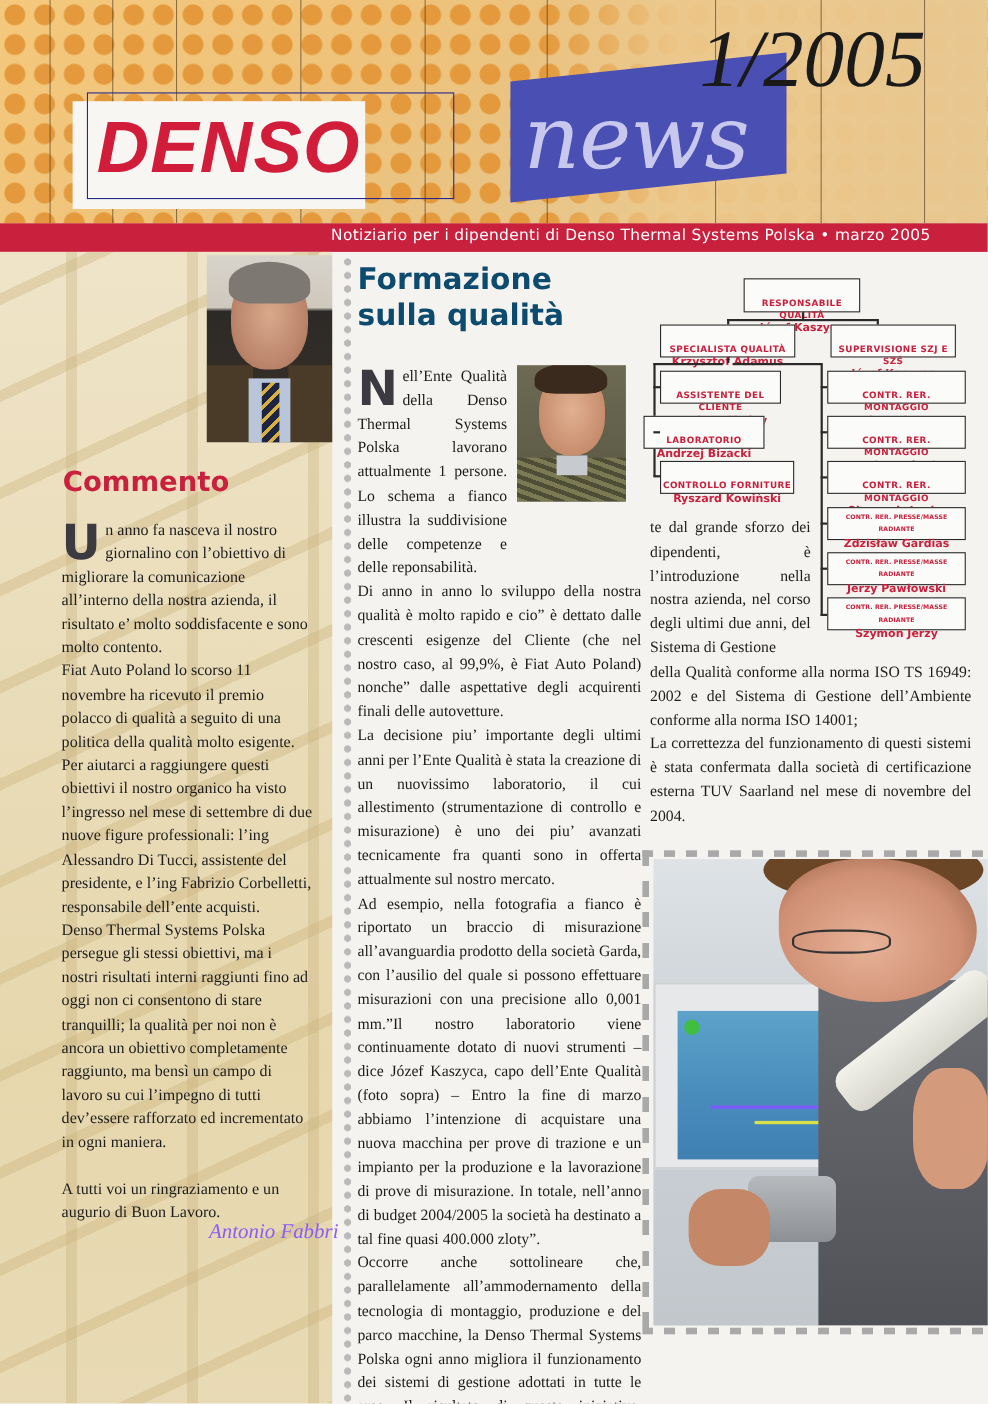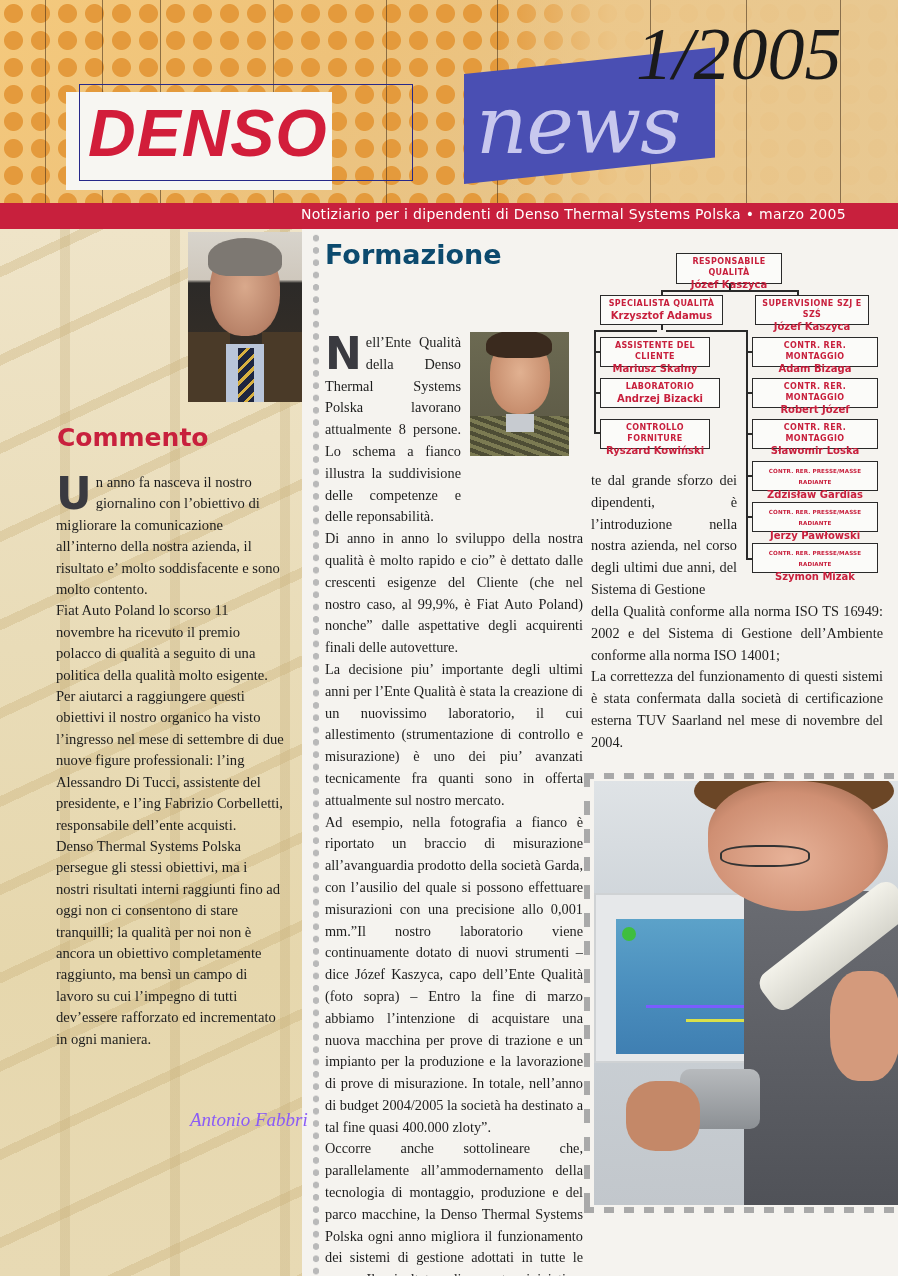--- a/index.html
+++ b/index.html
@@ -151,21 +151,21 @@
   }
   .mid-body .wrap-narrow { width: 136px; }
   .mid-body p { margin: 0; }
 
   
   .org-box {
     position: absolute; background: #fbfbf9; border: 1.5px solid #2a2a2a;
     text-align: center; color: #c8203d;
     font-family: "DejaVu Sans", sans-serif; font-weight: 700;
   }
-  .org-box .role { display: block; font-size: 8px; letter-spacing: .4px; text-transform: uppercase; line-height: 11px; margin-top: 2px; }
+  .org-box .role { display: block; font-size: 8px; letter-spacing: .4px; text-transform: uppercase; line-height: 11px; margin-top: 16px; }
   .org-box .role.small { font-size: 5.6px; letter-spacing: .1px; margin-top: 4px; }
   .org-box .person { display: block; font-size: 10px; line-height: 13px; }
   .line { position: absolute; background: #2a2a2a; }
 
   .right-text {
     position: absolute; font-size: 14.3px; line-height: 21.8px; color: #1d1d1d; text-align: justify;
   }
 
   
   .photo-frame {
@@ -261,38 +261,40 @@
   <div class="hair"></div>
 </div>
 
 <h2 class="commento-title">Commento</h2>
 <div class="commento-body">
   <p><span class="dropcap">U</span><span>n anno fa nasceva il nostro giornalino con l’obiettivo di migliorare la comunicazione all’interno della nostra azienda, il risultato e’ molto soddisfacente e sono molto contento.</span></p>
   <p>Fiat Auto Poland  lo scorso 11 novembre ha ricevuto il premio polacco di qualità a seguito di una politica della qualità molto esigente.</p>
   <p>Per aiutarci a raggiungere questi obiettivi il nostro organico ha visto l’ingresso nel mese di settembre di due nuove figure professionali: l’ing Alessandro Di Tucci, assistente del presidente, e l’ing Fabrizio Corbelletti, responsabile dell’ente acquisti.</p>
   <p>Denso Thermal Systems Polska persegue gli stessi obiettivi, ma i nostri risultati interni raggiunti fino ad oggi non ci consentono di stare tranquilli; la qualità per noi non è ancora un obiettivo completamente raggiunto, ma bensì un campo di lavoro su cui l’impegno di tutti dev’essere rafforzato ed incrementato in ogni maniera.</p>
   <div class="gap"></div>
+  <p>A tutti voi un ringraziamento e un augurio di Buon Lavoro.</p>
 </div>
 <div class="signature">Antonio Fabbri</div>
 
 <div class="dot-sep"></div>
 
 <h1 class="article-title">
   <span>Formazione</span><br>
+  <span>sulla qualità</span>
 </h1>
 
 <div class="portrait-2">
   <div class="sweater"></div>
   <div class="collar"></div>
   <div class="face"></div>
   <div class="hair"></div>
 </div>
 
 <div class="mid-body">
-  <p class="wrap-narrow"><span class="dropcap">N</span><span>ell’Ente Qualità della Denso Thermal Systems Polska lavorano attualmente 8 persone. Lo schema a fianco illustra la suddivisione delle competenze e delle reponsabilità.</span></p>
+  <p class="wrap-narrow"><span class="dropcap">N</span><span>ell’Ente Qualità della Denso Thermal Systems Polska lavorano attualmente 1 persone. Lo schema a fianco illustra la suddivisione delle competenze e delle reponsabilità.</span></p>
   <p>Di anno in anno lo sviluppo della nostra qualità è molto rapido e cio” è dettato dalle crescenti esigenze del Cliente (che nel nostro caso, al 99,9%, è Fiat Auto Poland) nonche” dalle aspettative degli acquirenti finali delle autovetture.</p>
   <p>La decisione piu’ importante degli ultimi anni per l’Ente Qualità è stata la creazione di un nuovissimo laboratorio, il cui allestimento (strumentazione di controllo e misurazione) è uno dei piu’ avanzati tecnicamente fra quanti sono in offerta attualmente sul nostro mercato.</p>
   <p>Ad esempio, nella fotografia a fianco è riportato un braccio di misurazione all’avanguardia prodotto della società Garda, con l’ausilio del quale si possono effettuare misurazioni con una precisione allo 0,001 mm.”Il nostro laboratorio viene continuamente dotato di nuovi strumenti – dice Józef Kaszyca, capo dell’Ente Qualità (foto sopra) – Entro la fine di marzo abbiamo l’intenzione di acquistare una nuova macchina per prove di trazione e un impianto per la produzione e la lavorazione di prove di misurazione. In totale, nell’anno di budget 2004/2005 la società ha destinato a tal fine quasi 400.000 zloty”.</p>
   <p>Occorre anche sottolineare che, parallelamente all’ammodernamento della tecnologia di montaggio, produzione e del parco macchine, la Denso Thermal Systems Polska ogni anno migliora il funzionamento dei sistemi di gestione adottati in tutte le aree. Il risultato di queste iniziative, accompagna-</p>
 </div>
 
 <div>
 
   <div class="org-box" style="left:676px;top:253px;width:106px;height:31px">
     <span class="role">Responsabile Qualità</span>
@@ -315,25 +317,25 @@
   <div class="line" style="left:661px;top:325px;width:1.5px;height:5px"></div>
   <div class="line" style="left:594px;top:330px;width:63px;height:1.5px"></div>
   <div class="line" style="left:666px;top:330px;width:81px;height:1.5px"></div>
   <div class="line" style="left:594px;top:330px;width:1.5px;height:103px"></div>
   <div class="line" style="left:746px;top:330px;width:1.5px;height:230px"></div>
 
   <div class="org-box" style="left:600px;top:337px;width:110px;height:30px">
     <span class="role">Assistente del cliente</span>
     <span class="person">Mariusz Skalny</span>
   </div>
-  <div class="org-box" style="left:600px;top:378px;width:120px;height:30px">
+  <div class="org-box" style="left:585px;top:378px;width:110px;height:30px">
     <span class="role">Laboratorio</span>
     <span class="person">Andrzej Bizacki</span>
   </div>
-  <div class="org-box" style="left:600px;top:419px;width:110px;height:30px">
+  <div class="org-box" style="left:600px;top:419px;width:122px;height:30px">
     <span class="role">Controllo forniture</span>
     <span class="person">Ryszard Kowiński</span>
   </div>
   <div class="line" style="left:594px;top:351px;width:6px;height:1.5px"></div>
   <div class="line" style="left:594px;top:392px;width:6px;height:1.5px"></div>
   <div class="line" style="left:594px;top:432px;width:6px;height:1.5px"></div>
 
   <div class="org-box" style="left:752px;top:337px;width:126px;height:30px">
     <span class="role">Contr. rer. montaggio</span>
     <span class="person">Adam Bizaga</span>
@@ -349,21 +351,21 @@
   <div class="org-box" style="left:752px;top:461px;width:126px;height:30px">
     <span class="role small">Contr. rer. presse/masse radiante</span>
     <span class="person">Zdzisław Gardias</span>
   </div>
   <div class="org-box" style="left:752px;top:502px;width:126px;height:30px">
     <span class="role small">Contr. rer. presse/masse radiante</span>
     <span class="person">Jerzy Pawłowski</span>
   </div>
   <div class="org-box" style="left:752px;top:543px;width:126px;height:30px">
     <span class="role small">Contr. rer. presse/masse radiante</span>
-    <span class="person">Szymon Mizak</span>
+    <span class="person">Szymon Jerzy</span>
   </div>
   <div class="line" style="left:746px;top:351px;width:6px;height:1.5px"></div>
   <div class="line" style="left:746px;top:392px;width:6px;height:1.5px"></div>
   <div class="line" style="left:746px;top:433px;width:6px;height:1.5px"></div>
   <div class="line" style="left:746px;top:475px;width:6px;height:1.5px"></div>
   <div class="line" style="left:746px;top:516px;width:6px;height:1.5px"></div>
   <div class="line" style="left:746px;top:558px;width:6px;height:1.5px"></div>
 </div>
 
 <div class="right-text" style="left:591px;top:470px;width:146px">te dal grande sforzo dei dipendenti, è l’introduzione nella nostra azienda, nel corso degli ultimi due anni, del Sistema di Gestione</div>

